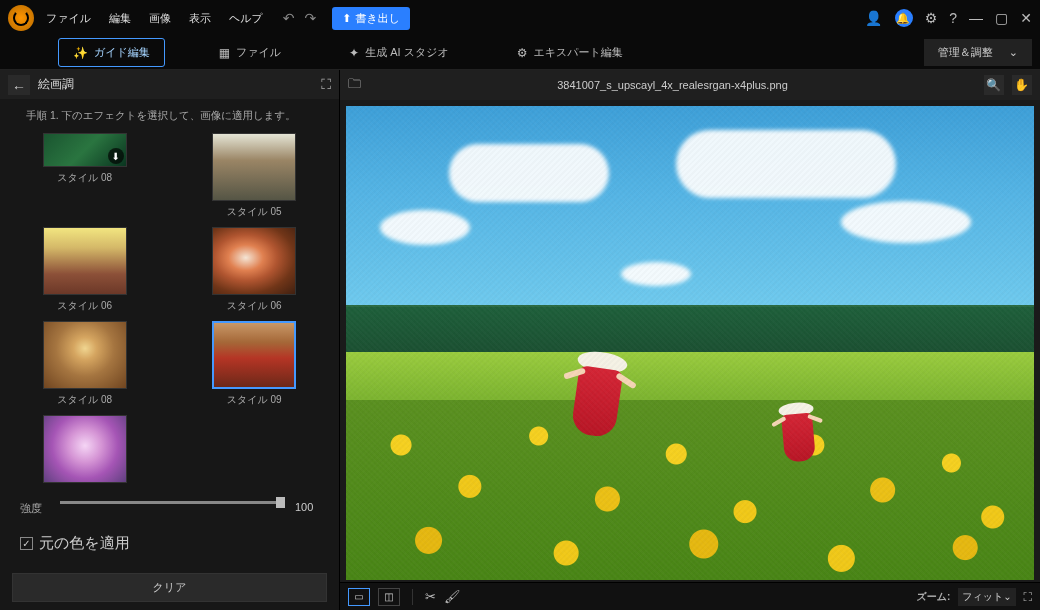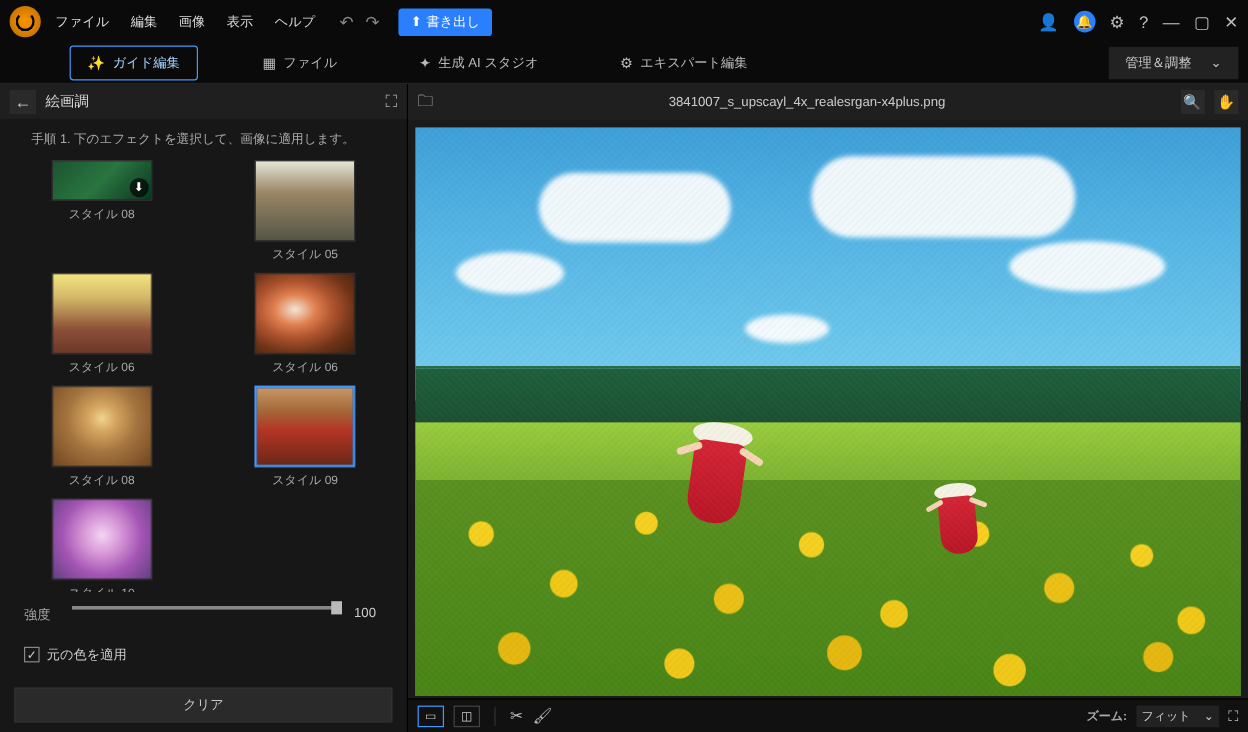--- a/index.html
+++ b/index.html
@@ -50,21 +50,21 @@
 
 .slider-row { padding: 12px 20px; display: flex; align-items: flex-start; gap: 10px; }
 .slider-label { color: #aaa; font-size: 11px; width: 30px; }
 .slider-track { flex: 1; height: 3px; background: #555; position: relative; }
 .slider-fill { height: 100%; background: #888; width: 100%; }
 .slider-thumb { position: absolute; right: 0; top: -4px; width: 9px; height: 11px; background: #bbb; }
 .slider-value { color: #ccc; font-size: 11px; width: 24px; }
 
 .checkbox-row { padding: 6px 20px; display: flex; align-items: center; gap: 6px; }
 .checkbox { width: 13px; height: 13px; border: 1px solid #888; display: flex; align-items: center; justify-content: center; color: #ccc; font-size: 10px; }
-.checkbox-label { color: #ccc; font-size: 11px; }
+.checkbox-label { color: #ccc; font-size: 15px; }
 
 .clear-btn { margin: 14px 12px 8px; padding: 6px; background: #2a2a2a; color: #ccc; text-align: center; font-size: 11px; cursor: pointer; border: 1px solid #333; }
 
 .canvas-area { flex: 1; display: flex; flex-direction: column; background: #1a1a1a; }
 .canvas-header { height: 30px; background: #1f1f1f; display: flex; align-items: center; padding: 0 8px; gap: 8px; }
 .folder-icon { color: #ccc; font-size: 13px; cursor: pointer; }
 .filename { flex: 1; text-align: center; color: #ccc; font-size: 11px; }
 .zoom-icon, .pan-icon { width: 20px; height: 20px; background: #2a2a2a; color: #ccc; display: flex; align-items: center; justify-content: center; font-size: 12px; cursor: pointer; }
 
 .canvas { flex: 1; margin: 6px 6px 2px; position: relative; overflow: hidden; }
@@ -105,21 +105,21 @@
 .arm-l { left: -12px; transform: rotate(-25deg); }
 .arm-r { right: -12px; transform: rotate(25deg); }
 .texture { position: absolute; inset: 0; background: repeating-linear-gradient(45deg, rgba(255,255,255,0.02) 0 2px, transparent 2px 4px), repeating-linear-gradient(-45deg, rgba(0,0,0,0.02) 0 2px, transparent 2px 4px); pointer-events: none; }
 
 .canvas-footer { height: 28px; background: #111; display: flex; align-items: center; padding: 0 8px; gap: 8px; border-top: 1px solid #000; }
 .view-btn { width: 22px; height: 18px; border: 1px solid #444; display: flex; align-items: center; justify-content: center; font-size: 10px; cursor: pointer; }
 .view-btn.active { border-color: #4499ff; }
 .divider { width: 1px; height: 16px; background: #333; margin: 0 4px; }
 .tool-icon { color: #bbb; font-size: 13px; cursor: pointer; }
 .zoom-label { color: #aaa; font-size: 10px; font-weight: bold; }
-.zoom-select { color: #ccc; font-size: 10px; padding: 2px 4px; background: #222; display: flex; align-items: center; gap: 11px; cursor: pointer; }
+.zoom-select { color: #ccc; font-size: 10px; padding: 2px 4px; background: #222; display: flex; align-items: center; gap: 0; cursor: pointer; }
 .fullscreen-icon { color: #bbb; font-size: 12px; cursor: pointer; }
 </style>
 </head>
 <body>
 
 <div class="titlebar">
   <div class="logo"></div>
   <div class="menu">
     <span class="menu-item">ファイル</span>
     <span class="menu-item">編集</span>

